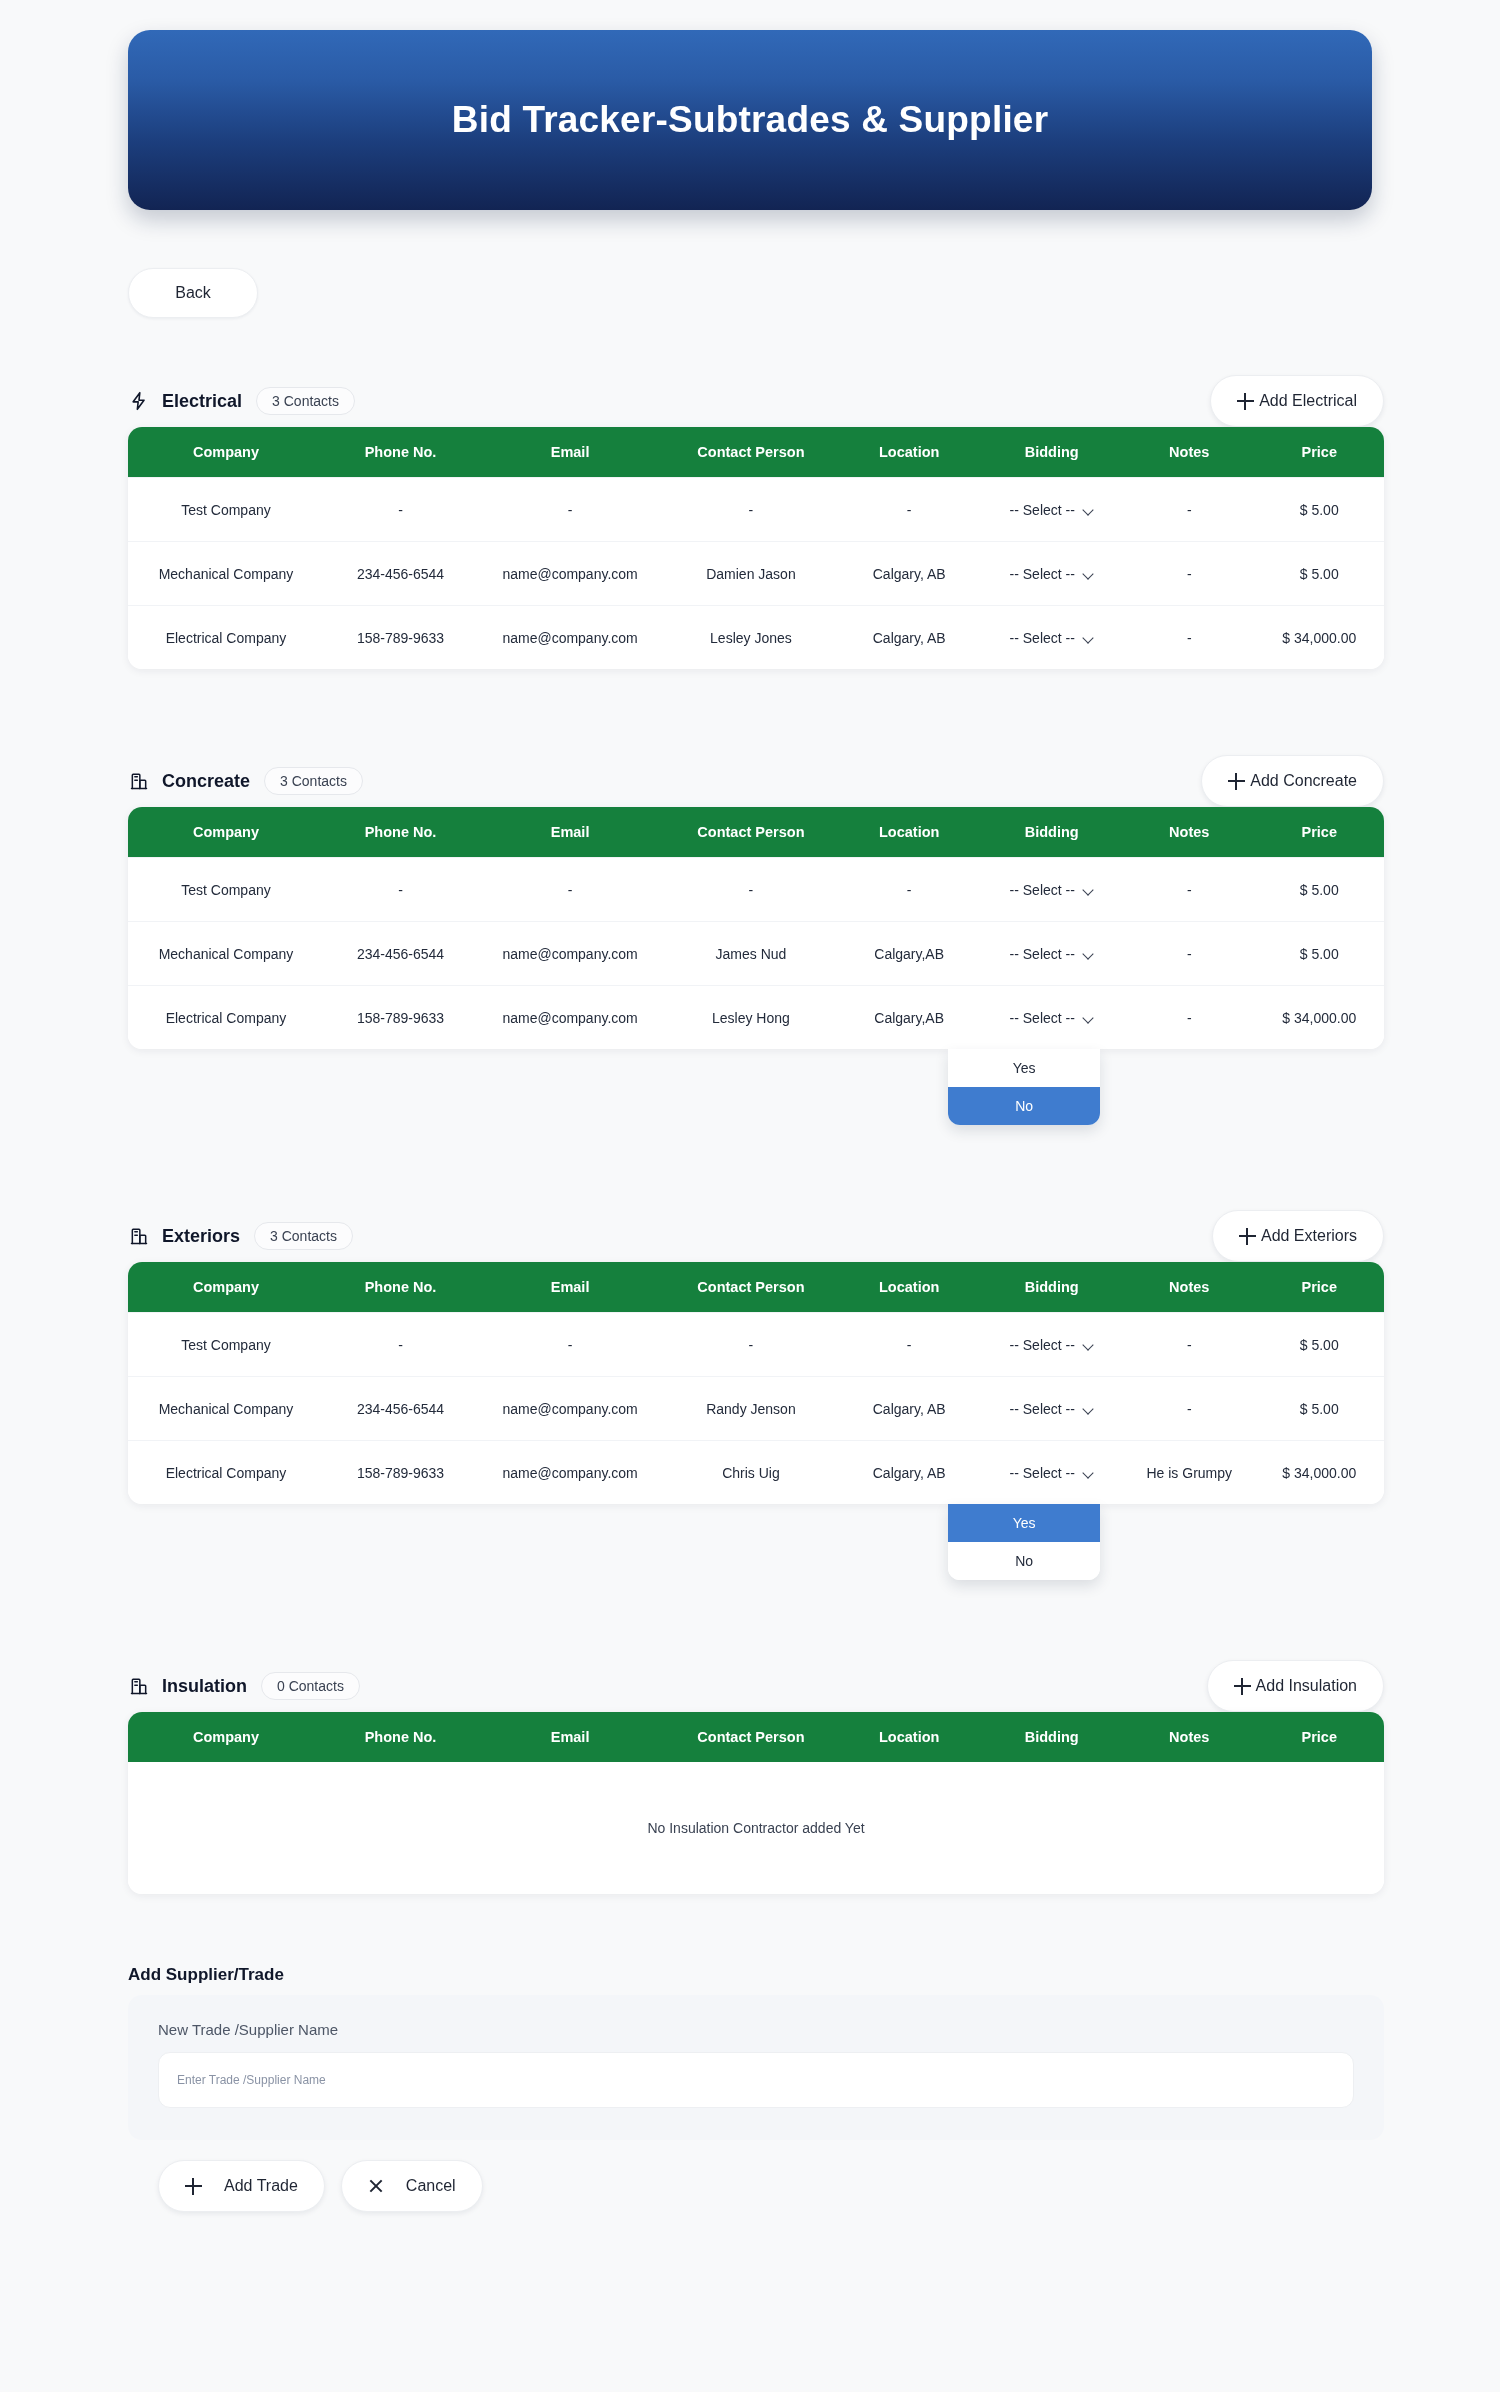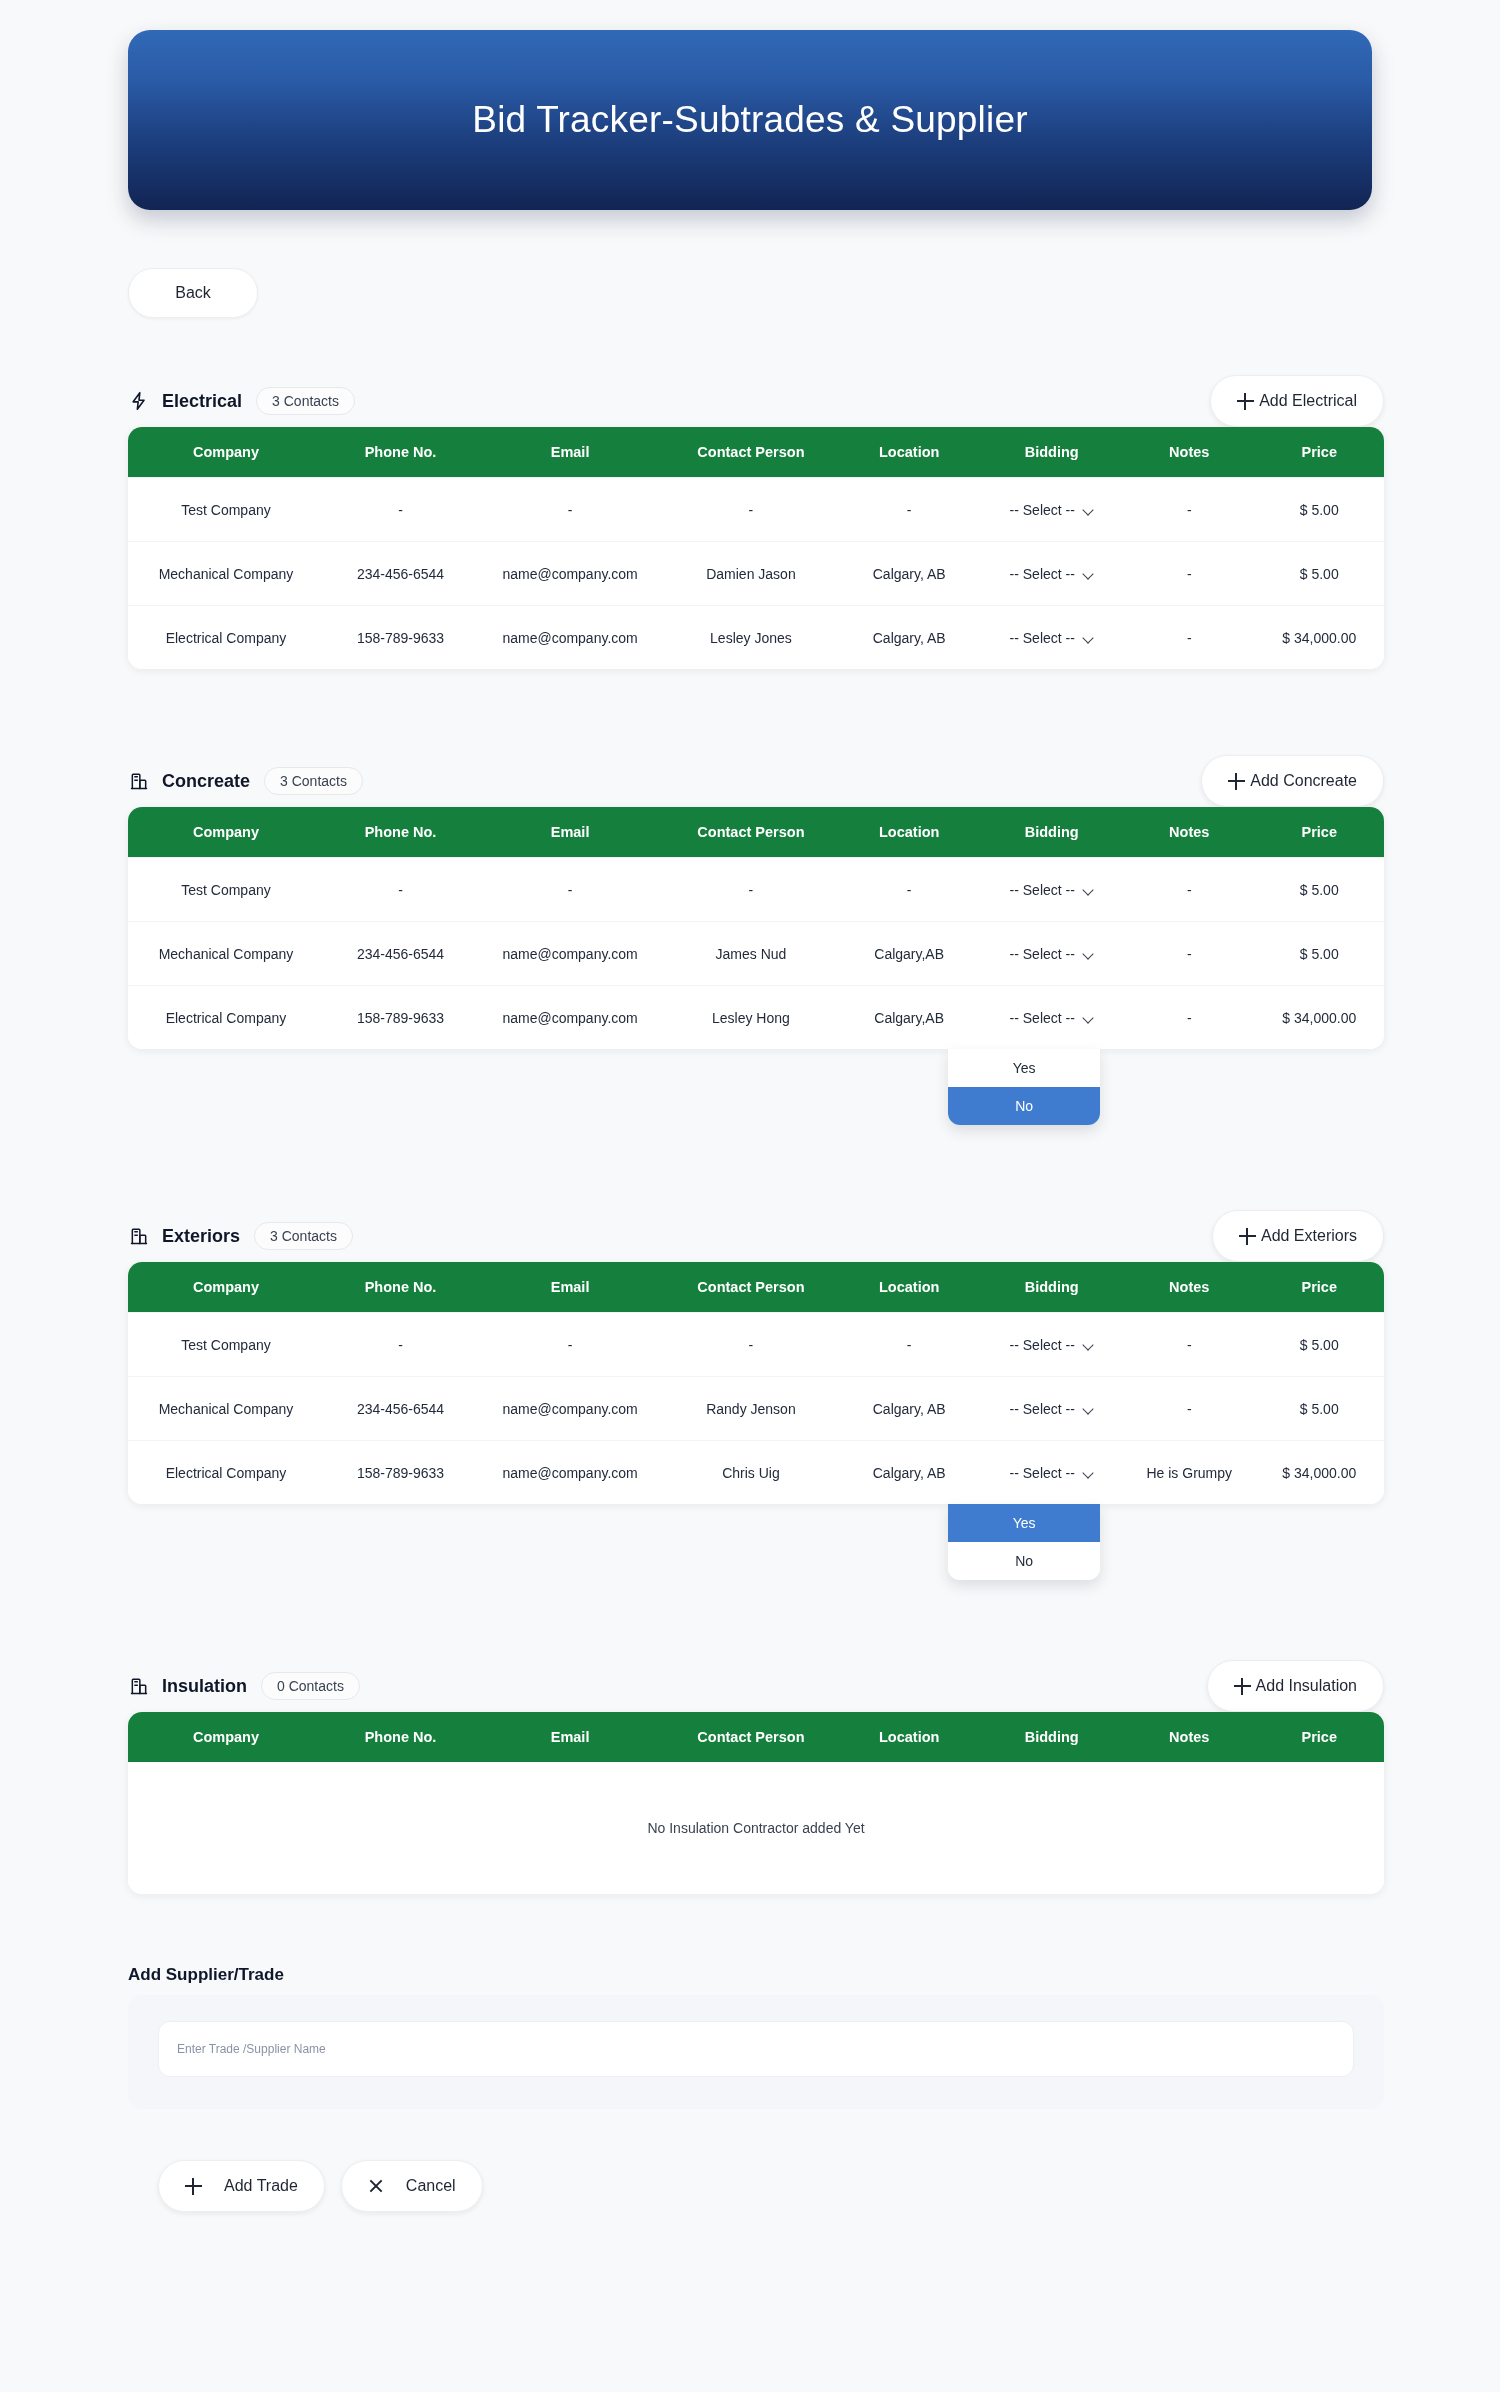--- a/index.html
+++ b/index.html
@@ -30,21 +30,21 @@
     border-radius: 22px;
     background: linear-gradient(180deg, #3169b8 0%, #2a5ba6 28%, #1c3e7d 62%, #122453 100%);
     box-shadow: 0 10px 22px rgba(15, 30, 70, 0.22);
     display: flex;
     align-items: center;
     justify-content: center;
   }
   .banner-title {
     color: #ffffff;
     font-size: 37px;
-    font-weight: normal;
+    font-weight: bold;
     letter-spacing: 0.2px;
     text-align: center;
   }
 
   
   .back-btn {
     position: absolute;
     left: 128px;
     top: 268px;
     width: 130px;
@@ -567,20 +567,21 @@
             </div>
             <div class="empty-row">No Insulation Contractor added Yet</div>
           </div>
         </div>
       </div>
     </div>
 
   <div class="add-supplier-title" id="supplier-heading" style="top: 1965px;">Add Supplier/Trade</div>
 
   <div class="supplier-card" id="supplier-card" style="top: 1995px;">
+    <div class="field-label">New Trade /Supplier Name</div>
     <input class="text-input" type="text" id="trade-input" placeholder="Enter Trade /Supplier Name" style="">
   </div>
 
   <div class="footer-btns" id="footer-btns" style="top: 2160px;">
     <div class="ftr-btn">
       <span class="plus"></span>
       <span>Add Trade</span>
     </div>
     <div class="ftr-btn">
       <span class="xmark"></span>

